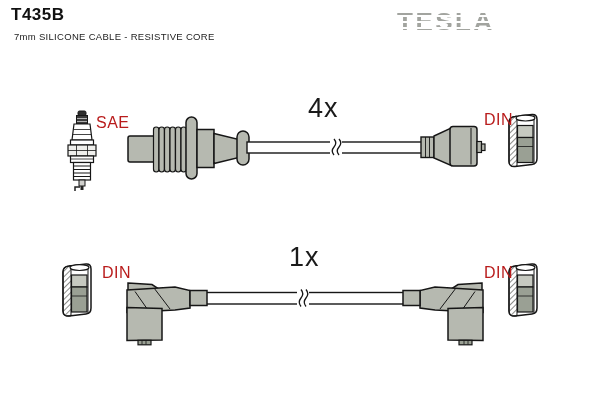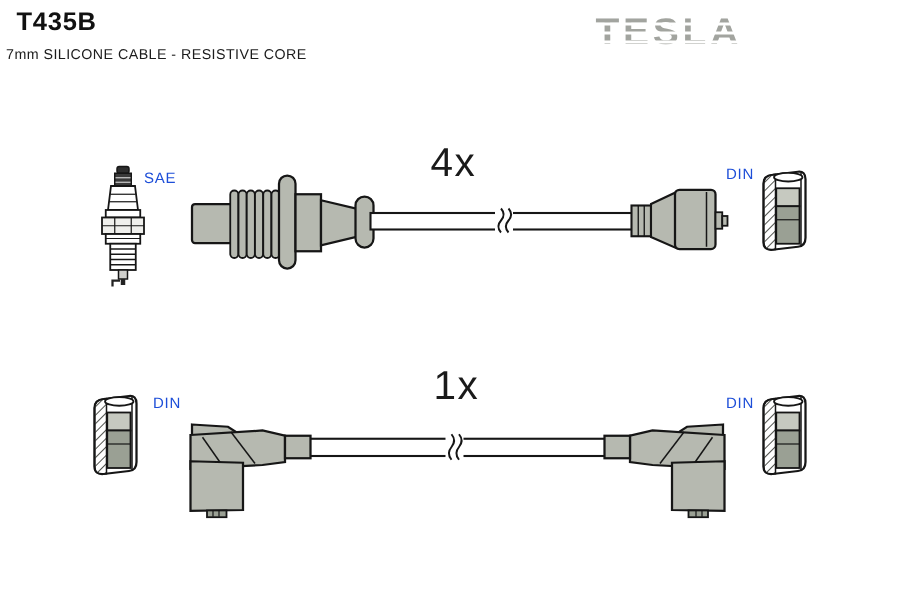--- a/index.html
+++ b/index.html
@@ -14,37 +14,37 @@
   body{
     width:600px;height:400px;position:relative;background:#ffffff;
     font-family:"Liberation Sans", sans-serif;color:var(--ink);
     overflow:hidden;
   }
   .abs{position:absolute;}
   .part-number{
     left:11px;top:5px;font-size:17px;font-weight:700;letter-spacing:0.5px;
   }
   .subtitle{
-    left:4px;top:31px;font-size:9.5px;letter-spacing:0.3px;color:#1c1c1c;
+    left:14px;top:31px;font-size:9.5px;letter-spacing:0.3px;color:#1c1c1c;
   }
   .brand{
     left:397px;top:7px;width:96px;height:28px;
   }
   .brand .word{
     font-size:26px;font-weight:800;letter-spacing:2.5px;color:var(--brand-gray);
     line-height:28px;display:block;transform:scaleY(0.95);
   }
   .brand .stripe{
     position:absolute;left:0;width:100%;height:2px;background:#ffffff;
   }
   .qty-label{
     font-size:27px;font-weight:400;color:#1a1a1a;letter-spacing:1px;
   }
   .conn-label{
-    font-size:10px;font-weight:400;color:#1d4ed8;letter-spacing:0.5px;
+    font-size:16px;font-weight:400;color:#b91c1c;letter-spacing:0.5px;
   }
   svg{position:absolute;left:0;top:0;}
   .outline{stroke:var(--outline);}
 </style>
 </head>
 <body>
 
 <svg width="600" height="400" viewBox="0 0 600 400">
   <defs>
     <pattern id="hatch" patternUnits="userSpaceOnUse" width="4" height="4" patternTransform="rotate(45)">
@@ -160,18 +160,18 @@
 <div class="abs subtitle">7mm SILICONE CABLE - RESISTIVE CORE</div>
 
 <div class="abs brand">
   <span class="word">TESLA</span>
   <span class="stripe" style="top:8px"></span>
   <span class="stripe" style="top:14px"></span>
   <span class="stripe" style="top:20px"></span>
 </div>
 
 <div class="abs conn-label" style="left:96px;top:114px">SAE</div>
-<div class="abs qty-label" style="left:287px;top:93px">4x</div>
+<div class="abs qty-label" style="left:308px;top:93px">4x</div>
 <div class="abs conn-label" style="left:484px;top:111px">DIN</div>
 
 <div class="abs conn-label" style="left:102px;top:264px">DIN</div>
 <div class="abs qty-label" style="left:289px;top:242px">1x</div>
 <div class="abs conn-label" style="left:484px;top:264px">DIN</div>
 
 </body></html>

